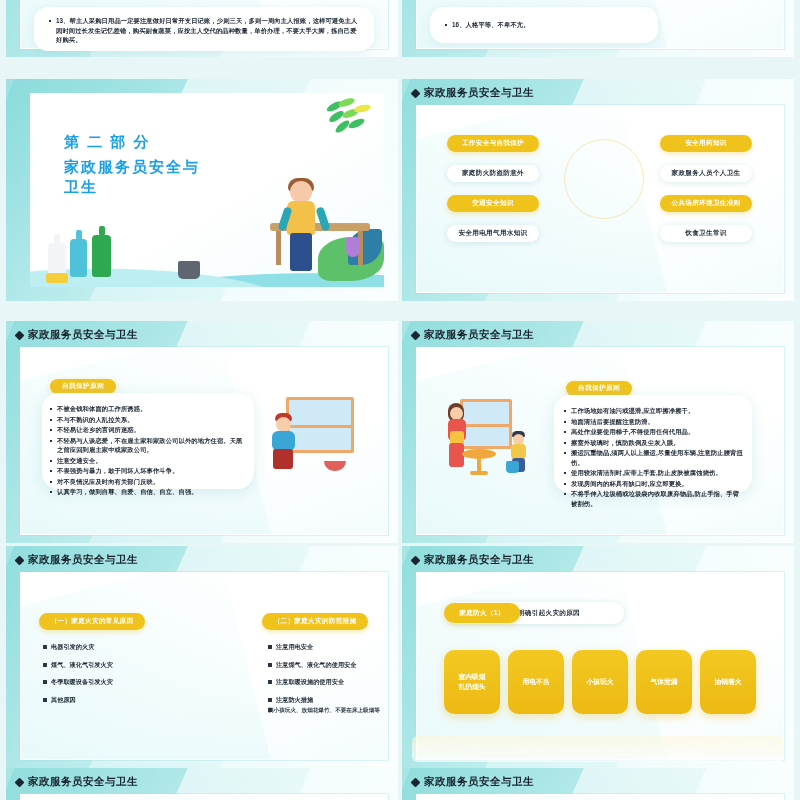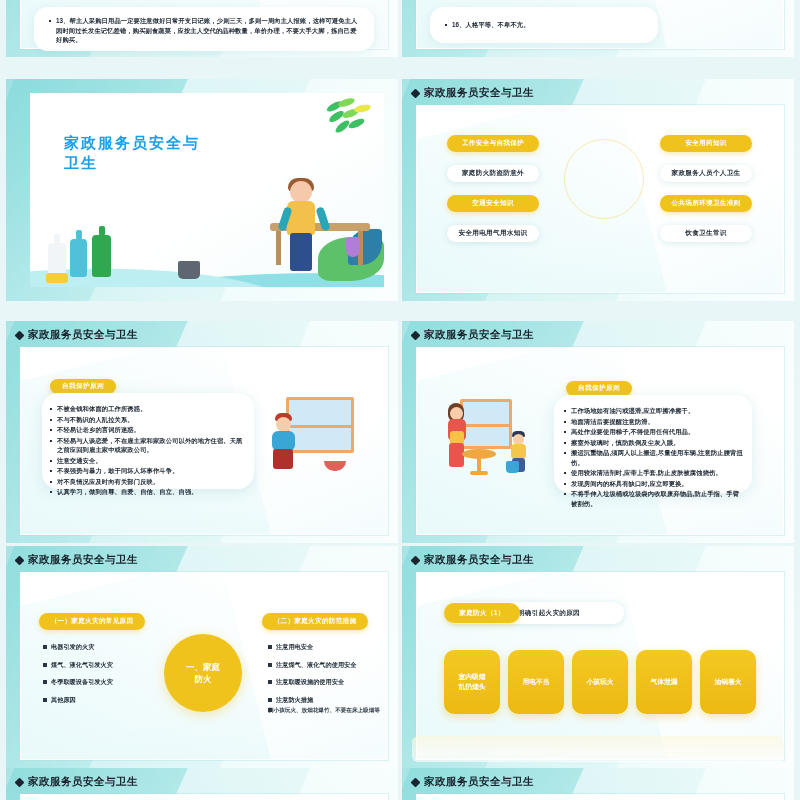--- a/index.html
+++ b/index.html
@@ -273,20 +273,21 @@
         <i style="left:14px;top:0px;transform:rotate(-18deg);background:#7ed957"></i>
         <i style="left:4px;top:14px;transform:rotate(-34deg)"></i>
         <i style="left:18px;top:11px;transform:rotate(-20deg);background:#7ed957"></i>
         <i style="left:10px;top:24px;transform:rotate(-40deg)"></i>
         <i style="left:24px;top:21px;transform:rotate(-24deg)"></i>
         <i style="left:30px;top:6px;transform:rotate(-12deg);background:#e8e84a"></i>
       </div>
       <div class="bigleaf"></div>
       <div class="bigleaf2"></div>
       <div class="sec-title">
+        <div class="l1">第 二 部 分</div>
         <div class="l2">家政服务员安全与卫生</div>
       </div>
       <div class="table">
         <div class="top"></div>
         <div class="lg" style="left:6px"></div>
         <div class="lg" style="left:88px"></div>
       </div>
       <div class="vase"></div>
       <div class="maid">
         <div class="hair"></div>
@@ -413,26 +414,20 @@
     <div class="bg"></div>
     <div class="slide-head">
       <span class="diamond"></span>
       <span class="htext">家政服务员安全与卫生</span>
     </div>
     <div class="card"></div>
     <div class="inner">
       <div class="pill yellow" style="left:33px; top:67px; width:106px;">（一）家庭火灾的常见原因</div>
       <div class="pill yellow" style="left:256px; top:67px; width:106px;">（二）家庭火灾的防范措施</div>
 
-      <div class="circle-hub" style="left:158px; top:88px; width:78px; height:78px;">
-        <div>
-          <div>一、家庭</div>
-          <div>防火</div>
-        </div>
-      </div>
 
       <div class="fcol" style="left:37px; top:97px;">
         <div class="fitem">电器引发的火灾</div>
         <div class="fitem">煤气、液化气引发火灾</div>
         <div class="fitem">冬季取暖设备引发火灾</div>
         <div class="fitem">其他原因</div>
       </div>
 
       <div class="fcol" style="left:262px; top:97px;">
         <div class="fitem">注意用电安全</div>

